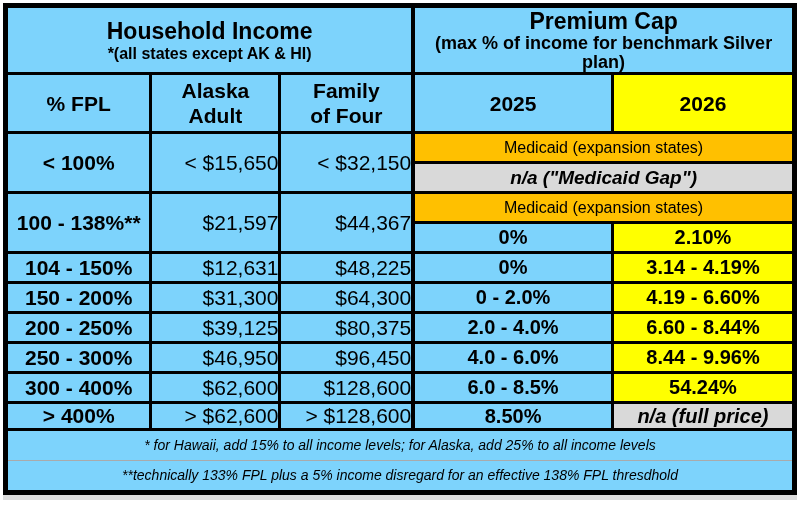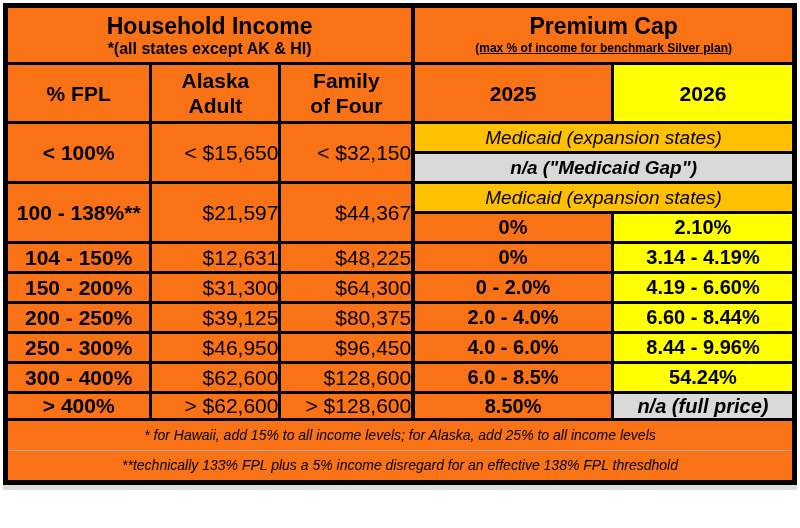--- a/index.html
+++ b/index.html
@@ -15,34 +15,34 @@
     border: 5px solid #000;
     width: 794px;
     table-layout: fixed;
   }
   td {
     border: 3px solid #000;
     text-align: center;
     vertical-align: middle;
     padding: 0;
     overflow: hidden;
-    background: #f97316;
+    background: #7dd3fc;
   }
   tr.band-row td { height: 54px; }
   .band-title { font-size: 23px; font-weight: bold; line-height: 26px; }
   .band-sub   { font-size: 16px; font-weight: bold; line-height: 19px; }
-  .band-sub.small { font-size: 12px; text-decoration: underline; }
+  .band-sub.small { font-size: 18px; }
   tr.colhead-row td { height: 56px; font-size: 21px; font-weight: bold; line-height: 25px; }
   tr.sub-row  { height: 30px; }
   tr.data-row { height: 30px; }
   tr.last-row { height: 26px; }
   .fpl   { font-size: 21px; font-weight: bold; }
   .money { font-size: 21px; text-align: right; padding-right: 0; }
   .cap   { font-size: 20px; font-weight: bold; }
-  .medicaid { font-size: 19px; font-style: italic; }
+  .medicaid { font-size: 16px; }
   .gap      { font-size: 19px; font-weight: bold; font-style: italic; }
   .na-full  { font-size: 20px; font-weight: bold; font-style: italic; }
   .bg-yellow { background: #ffff00; }
   .bg-orange { background: #ffc000; }
   .bg-gray   { background: #d9d9d9; }
   .divider-left { border-left-width: 4px; }
   .thin-bottom  { border-bottom-width: 2px; }
   .footnote {
     font-size: 14px; font-style: italic; height: 29px;
     line-height: 29px;

